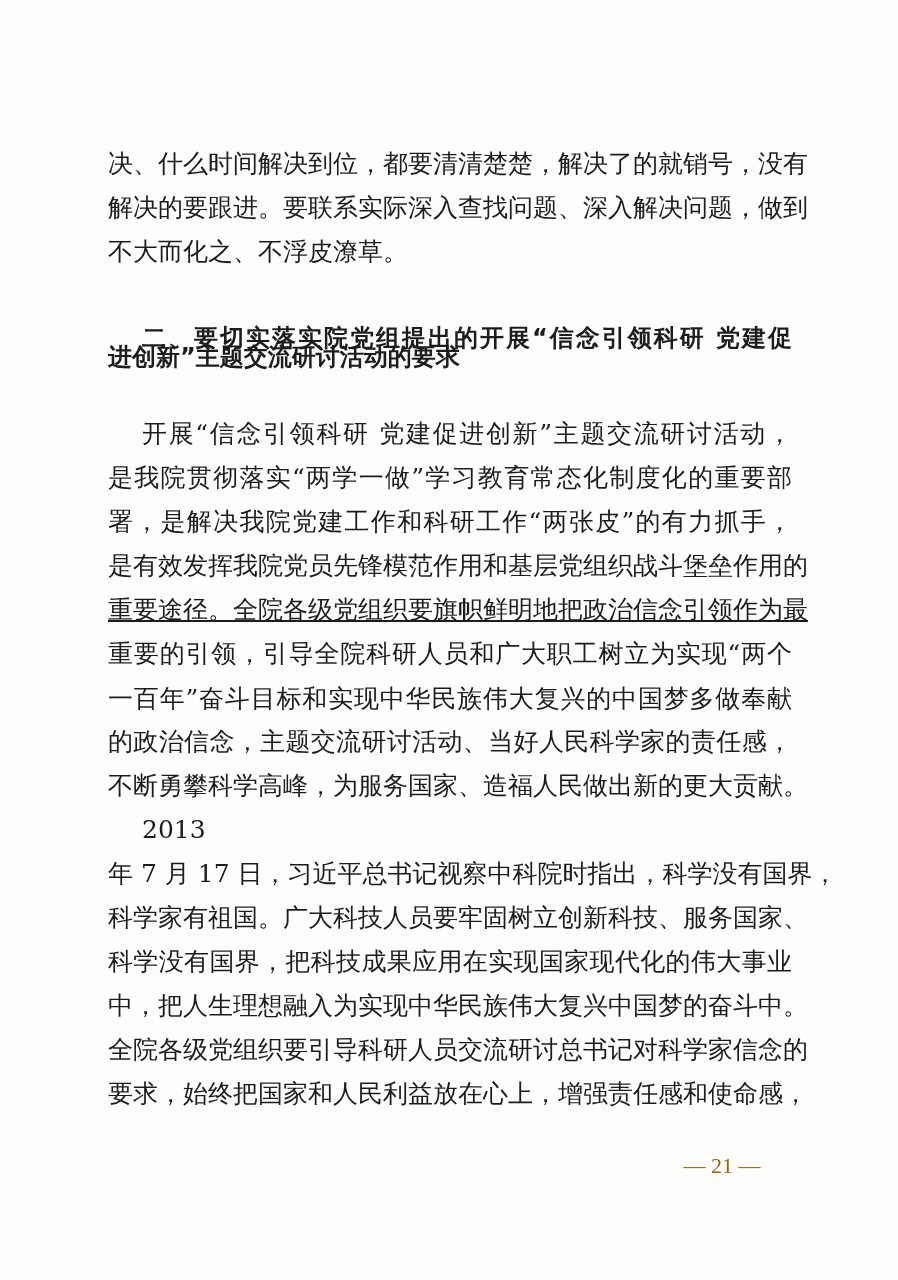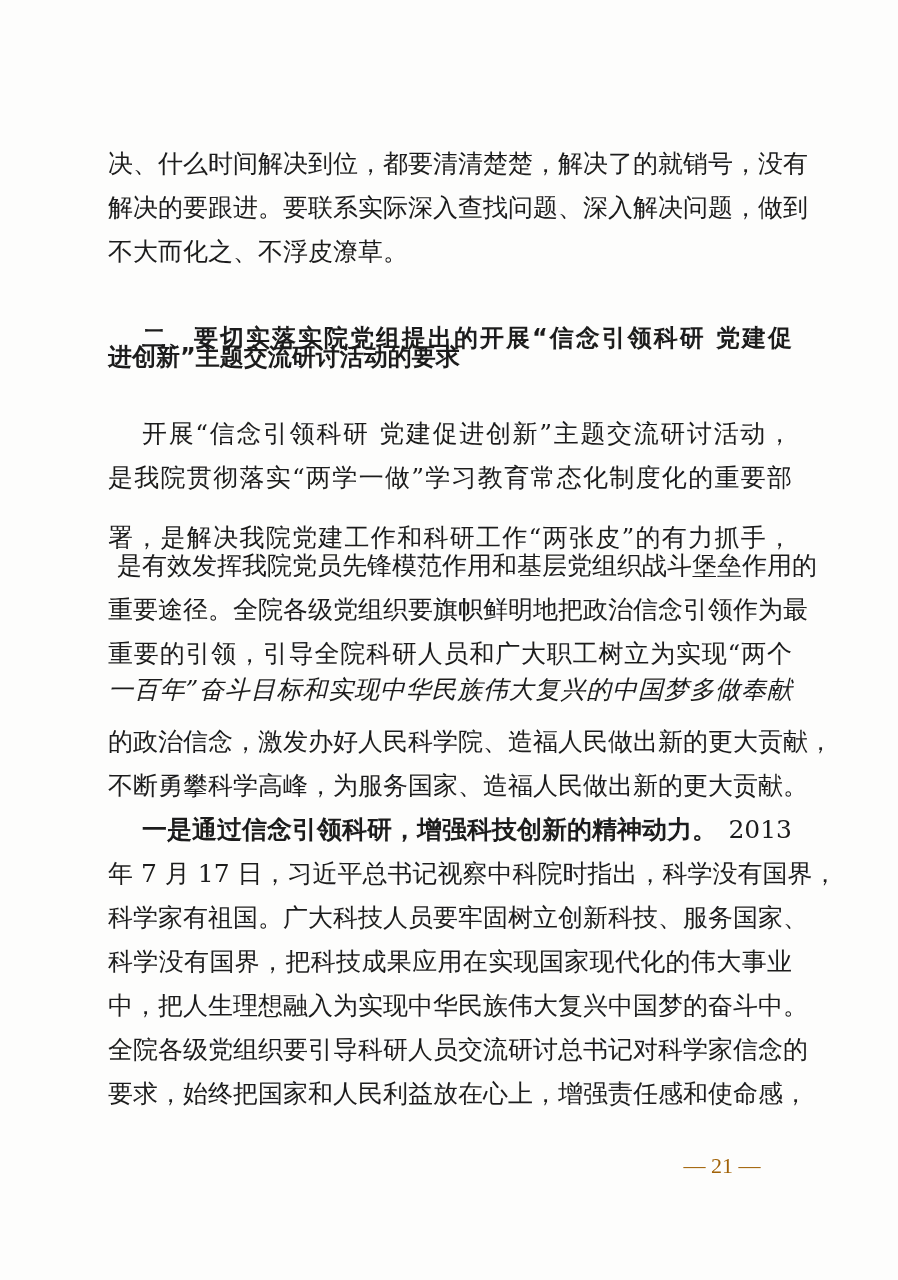--- a/index.html
+++ b/index.html
@@ -79,32 +79,31 @@
   </div>
 
   <div class="text-block" style="top:302px;">
     <div class="line bold indent" style="top:0px;margin-top:14px;">二、要切实落实院党组提出的开展“信念引领科研 党建促</div>
     <div class="line bold last" style="top:33px;">进创新”主题交流研讨活动的要求</div>
   </div>
 
   <div class="text-block" style="top:412px;">
     <div class="line indent" style="top:0px;">开展“信念引领科研 党建促进创新”主题交流研讨活动，</div>
     <div class="line" style="top:44px;">是我院贯彻落实“两学一做”学习教育常态化制度化的重要部</div>
-    <div class="line" style="top:88px;margin-top:16px;">署，是解决我院党建工作和科研工作“两张皮”的有力抓手，</div>
-    <div class="line" style="top:132px;margin-left:9px;">是有效发挥我院党员先锋模范作用和基层党组织战斗堡垒作用的</div>
-    <div class="line" style="top:176px;">重要途径。全院各级党组织要旗帜鲜明地把政治信念引领作为最</div>
+    <div class="line" style="top:88px;">署，是解决我院党建工作和科研工作“两张皮”的有力抓手，</div>
+    <div class="line" style="top:132px;">是有效发挥我院党员先锋模范作用和基层党组织战斗堡垒作用的</div>
+    <div class="line" style="top:176px;text-decoration:underline;">重要途径。全院各级党组织要旗帜鲜明地把政治信念引领作为最</div>
     <div class="line" style="top:220px;">重要的引领，引导全院科研人员和广大职工树立为实现“两个</div>
-    <div class="line" style="top:256px;font-style:italic;">一百年”奋斗目标和实现中华民族伟大复兴的中国梦多做奉献</div>
-    <div class="line" style="top:308px;">的政治信念，激发办好人民科学院、造福人民做出新的更大贡献，</div>
+    <div class="line" style="top:265px;">一百年”奋斗目标和实现中华民族伟大复兴的中国梦多做奉献</div>
+    <div class="line" style="top:308px;">的政治信念，主题交流研讨活动、当好人民科学家的责任感，</div>
     <div class="line" style="top:352px;">不断勇攀科学高峰，为服务国家、造福人民做出新的更大贡献。</div>
   </div>
 
   <div class="text-block" style="top:808px;">
     <div class="line indent" style="top: 0px; display: flex; justify-content: space-between;">
-      <span class="inline-bold">一是通过信念引领科研，增强科技创新的精神动力。</span>
         <span>2013</span>
     </div>
     <div class="line" style="top:44px;">年 7 月 17 日，习近平总书记视察中科院时指出，科学没有国界，</div>
     <div class="line" style="top:88px;">科学家有祖国。广大科技人员要牢固树立创新科技、服务国家、</div>
     <div class="line" style="top:132px;">科学没有国界，把科技成果应用在实现国家现代化的伟大事业</div>
     <div class="line" style="top:176px;">中，把人生理想融入为实现中华民族伟大复兴中国梦的奋斗中。</div>
     <div class="line" style="top:220px;">全院各级党组织要引导科研人员交流研讨总书记对科学家信念的</div>
     <div class="line" style="top:264px;">要求，始终把国家和人民利益放在心上，增强责任感和使命感，</div>
   </div>
 

